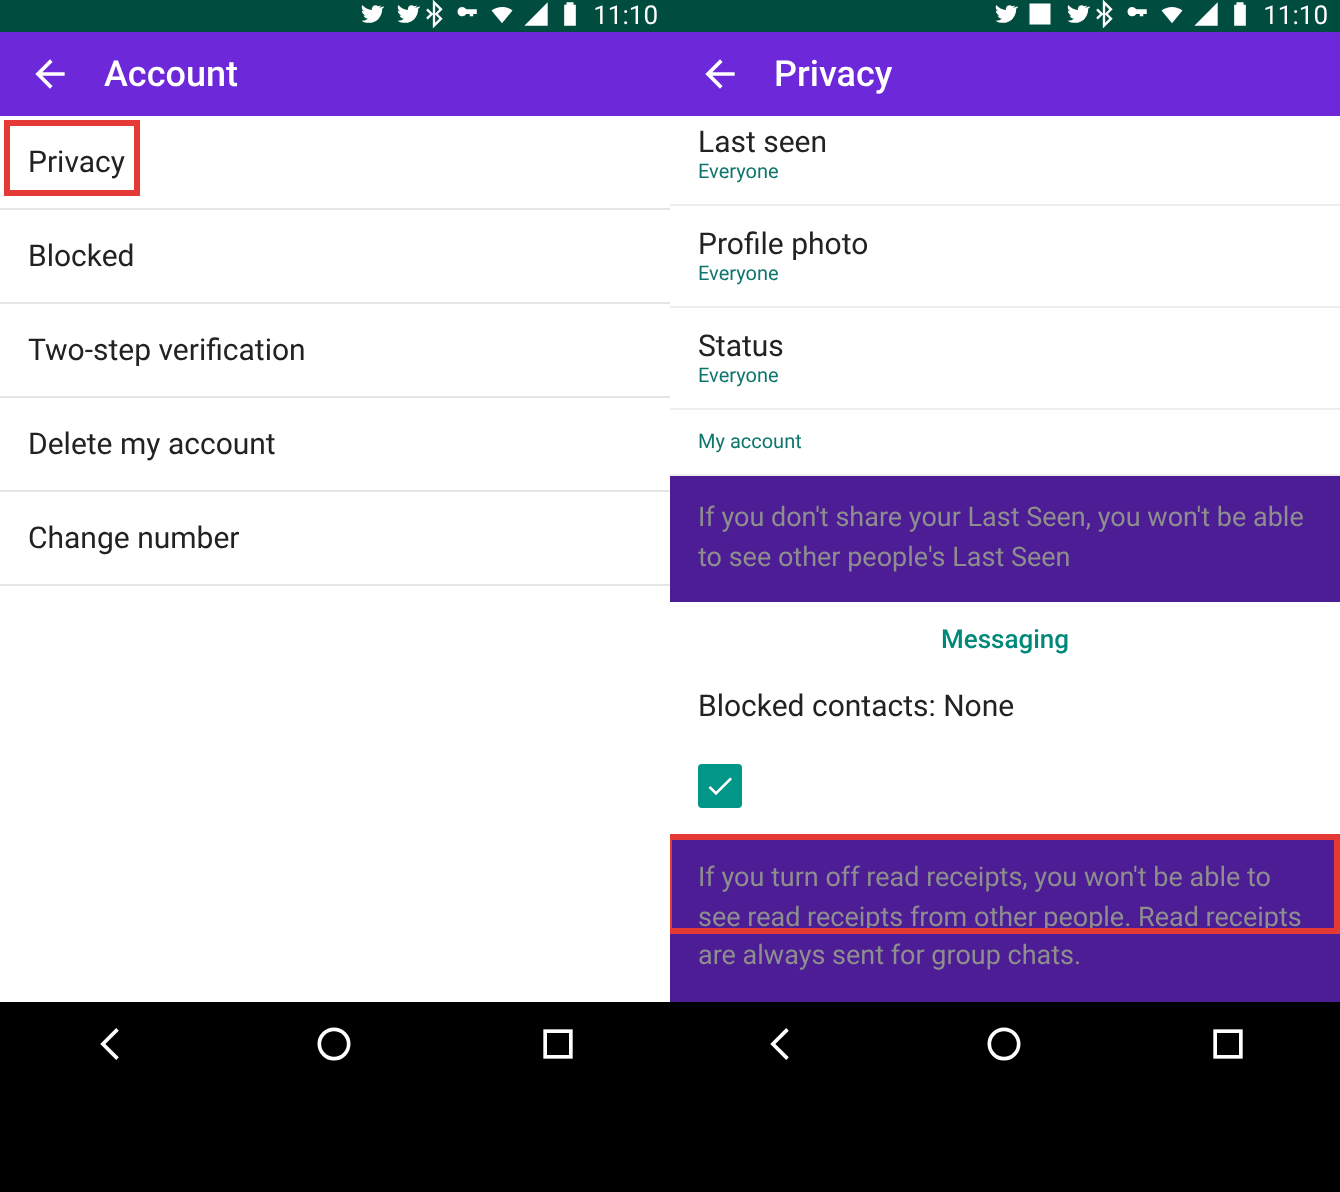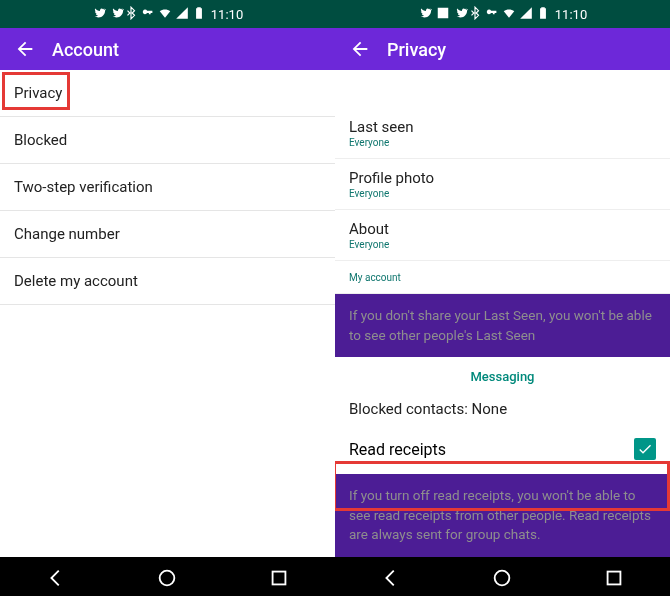--- a/index.html
+++ b/index.html
@@ -1,19 +1,19 @@
 <!DOCTYPE html>
 <html><head>
 <meta charset="utf-8">
 <style>
   * { margin: 0; padding: 0; box-sizing: border-box; font-family: Roboto, Arial, sans-serif; }
   body { background: #000; width: 670px; height: 596px; overflow: hidden; }
   .phones { display: flex; width: 670px; }
   .phone { width: 335px; background: #fff; display: flex; flex-direction: column; }
-  .statusbar { height: 28px; background: #004d40; color: #fff; display: flex; align-items: center; justify-content: center; padding: 0 6px; font-size: 12px; }
+  .statusbar { height: 16px; background: #004d40; color: #fff; display: flex; align-items: center; justify-content: flex-end; padding: 0 6px; font-size: 12px; }
   .statusbar .left { display: flex; gap: 4px; align-items: center; }
   .statusbar .right { display: flex; gap: 3px; align-items: center; }
   .statusbar svg, .statusbar .glyph { width: 14px; height: 14px; fill: #fff; }
   .statusbar .time { font-size: 13px; margin-left: 2px; }
   .appbar { height: 42px; background: #6d28d9; color: #fff; display: flex; align-items: center; padding: 0 10px; }
   .appbar .back { display: flex; align-items: center; justify-content: center; width: 30px; height: 30px; }
   .appbar .title { font-size: 18px; font-weight: 500; margin-left: 12px; }
   .content { flex: 1; background: #fff; overflow: hidden; position: relative; }
   .list-item { padding: 14px 14px; border-bottom: 1px solid #e5e5e5; font-size: 15px; color: #222; }
   .list-item:last-child { border-bottom: 1px solid #e5e5e5; }
@@ -23,21 +23,21 @@
   .infobox { background: #4c1d95; color: #8e8e8e; font-size: 13.5px; padding: 12px 14px; line-height: 1.45; }
   .section-header { color: #00897b; font-size: 13px; font-weight: 500; padding: 12px 14px 6px; text-align: center; }
   .readreceipts { display: flex; align-items: center; justify-content: space-between; padding: 14px 14px; }
   .checkbox { width: 22px; height: 22px; background: #009688; display: flex; align-items: center; justify-content: center; border-radius: 2px; }
   .checkbox svg { fill: #fff; width: 16px; height: 16px; }
   .highlight-red { position: absolute; border: 3px solid #e53935; pointer-events: none; }
   .navbar { height: 42px; background: #000; width: 670px; display: flex; align-items: center; }
   .navhalf { width: 335px; display: flex; justify-content: space-around; align-items: center; }
   .navhalf .navbtn { width: 22px; height: 22px; display: flex; align-items: center; justify-content: center; }
   .navhalf svg { stroke: #fff; fill: none; stroke-width: 2; }
-  .phone .content.scrolled { padding-top: 12px; margin-top: 32px; }
+  .phone .content.scrolled { padding-top: 0; }
   .lastseen-cut { margin-top: -6px; }
 </style>
 </head>
 <body>
 
 <div class="phones">
 
   <div class="phone">
     <div class="statusbar">
       <div class="left">
@@ -72,22 +72,22 @@
         <svg viewBox="0 0 24 24" width="22" height="22">
             <path d="M20 11H7.8l5.6-5.6L12 4l-8 8 8 8 1.4-1.4L7.8 13H20z" fill="#fff"></path>
           </svg>
       </div>
       <div class="title">Account</div>
     </div>
     <div class="content" style="height:488px; position:relative;">
       <div class="list-item">Privacy</div>
       <div class="list-item">Blocked</div>
       <div class="list-item">Two-step verification</div>
+      <div class="list-item">Delete my account</div>
       <div class="list-item">Change number</div>
-      <div class="list-item">Delete my account</div>
       <div class="highlight-red" style="left:2px; top:2px; width:68px; height:38px;"></div>
     </div>
   </div>
 
   <div class="phone">
     <div class="statusbar">
       <div class="left">
         <span><svg viewBox="0 0 24 24">
               <path d="M22 5.9c-.7.3-1.5.6-2.3.7.8-.5 1.5-1.3 1.8-2.2-.8.5-1.7.8-2.6 1-1.5-1.6-4.1-1.1-5 1-.3.7-.4 1.4-.2 2.1-3.3-.2-6.2-1.7-8.2-4.2-1.1 1.9-.5 4.1 1.3 5.3-.6 0-1.2-.2-1.8-.5 0 2 1.4 3.7 3.3 4.1-.6.2-1.2.2-1.8.1.5 1.6 2 2.8 3.8 2.8-1.6 1.2-3.6 1.8-5.6 1.6 1.9 1.2 4.1 1.9 6.3 1.9 7.5 0 11.7-6.4 11.4-12.1.8-.6 1.5-1.3 2-2.1z"></path>
             </svg></span>
@@ -128,33 +128,32 @@
     <div class="content scrolled" style="height:488px; position:relative;">
       <div class="setting lastseen-cut">
         <div class="stitle">Last seen</div>
         <div class="ssub">Everyone</div>
       </div>
       <div class="setting">
         <div class="stitle">Profile photo</div>
         <div class="ssub">Everyone</div>
       </div>
       <div class="setting">
-        <div class="stitle">About</div>
+        <div class="stitle">Status</div>
         <div class="ssub">Everyone</div>
       </div>
       <div class="setting">
         <div class="ssub">My account</div>
       </div>
       <div class="infobox">If you don't share your Last Seen, you won't be able to see other people's Last Seen</div>
       <div class="section-header">Messaging</div>
       <div class="setting" style="border-bottom:none; padding-bottom:6px;">
         <div class="stitle">Blocked contacts: None</div>
       </div>
       <div class="readreceipts">
-        <div class="stitle">Read receipts</div>
         <div class="checkbox">
           <svg viewBox="0 0 24 24">
               <path d="M9 16.2 4.8 12l-1.4 1.4L9 19 21 7l-1.4-1.4z"></path>
             </svg>
         </div>
       </div>
       <div class="infobox">If you turn off read receipts, you won't be able to see read receipts from other people. Read receipts are always sent for group chats.</div>
       <div class="highlight-red" style="left:-2px; top:359px; width:337px; height:50px;"></div>
     </div>
   </div>

